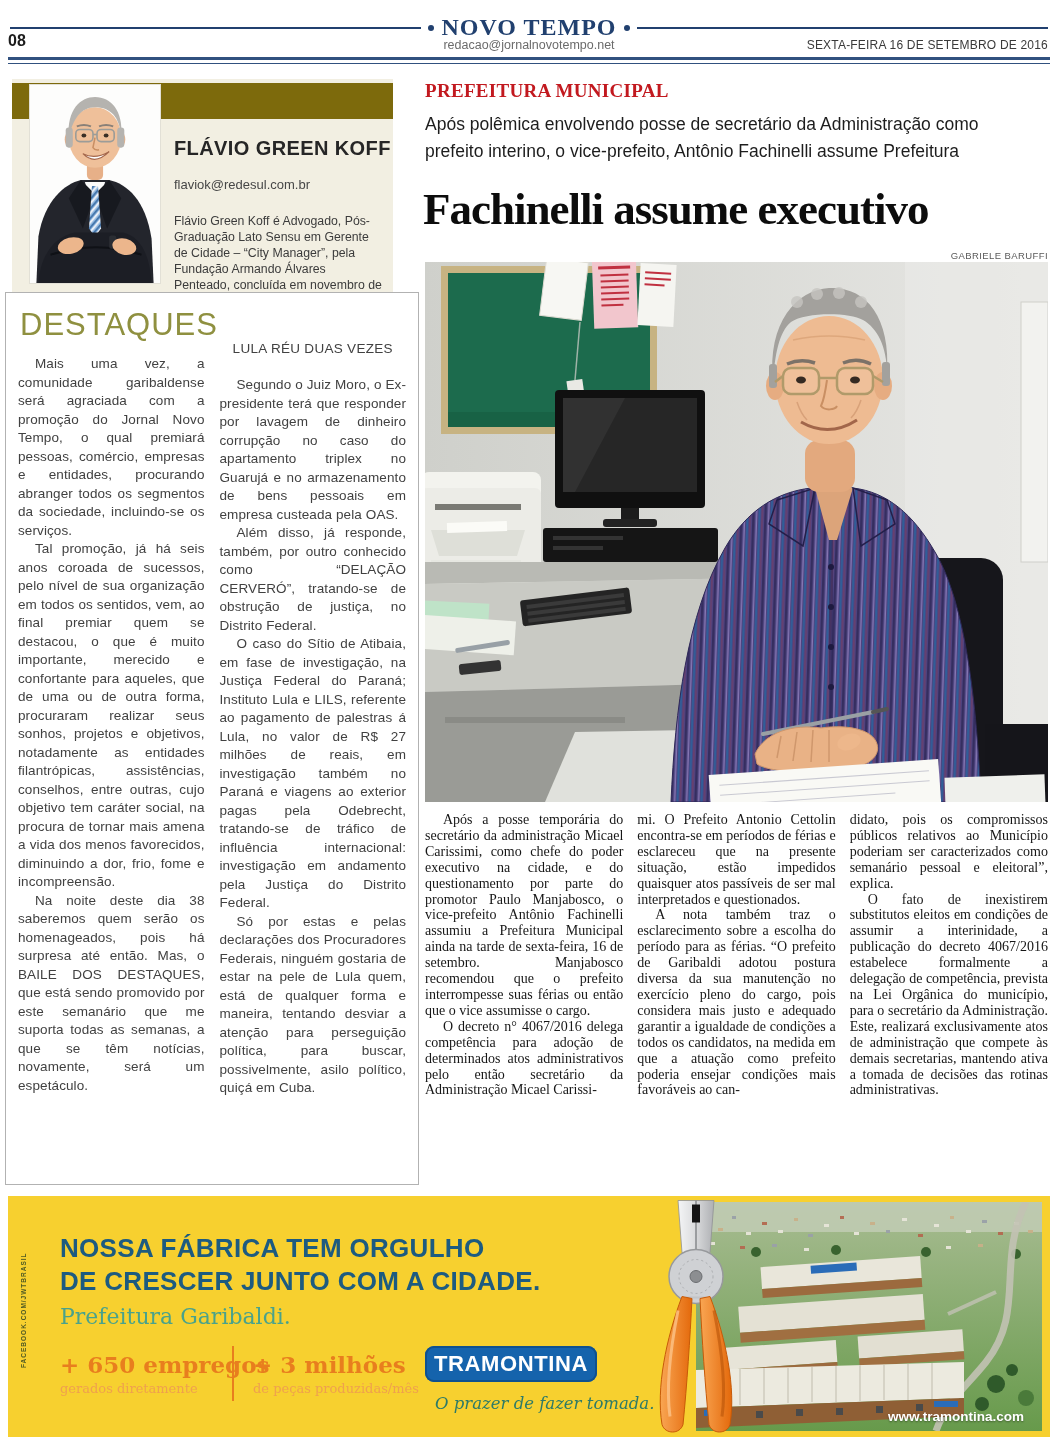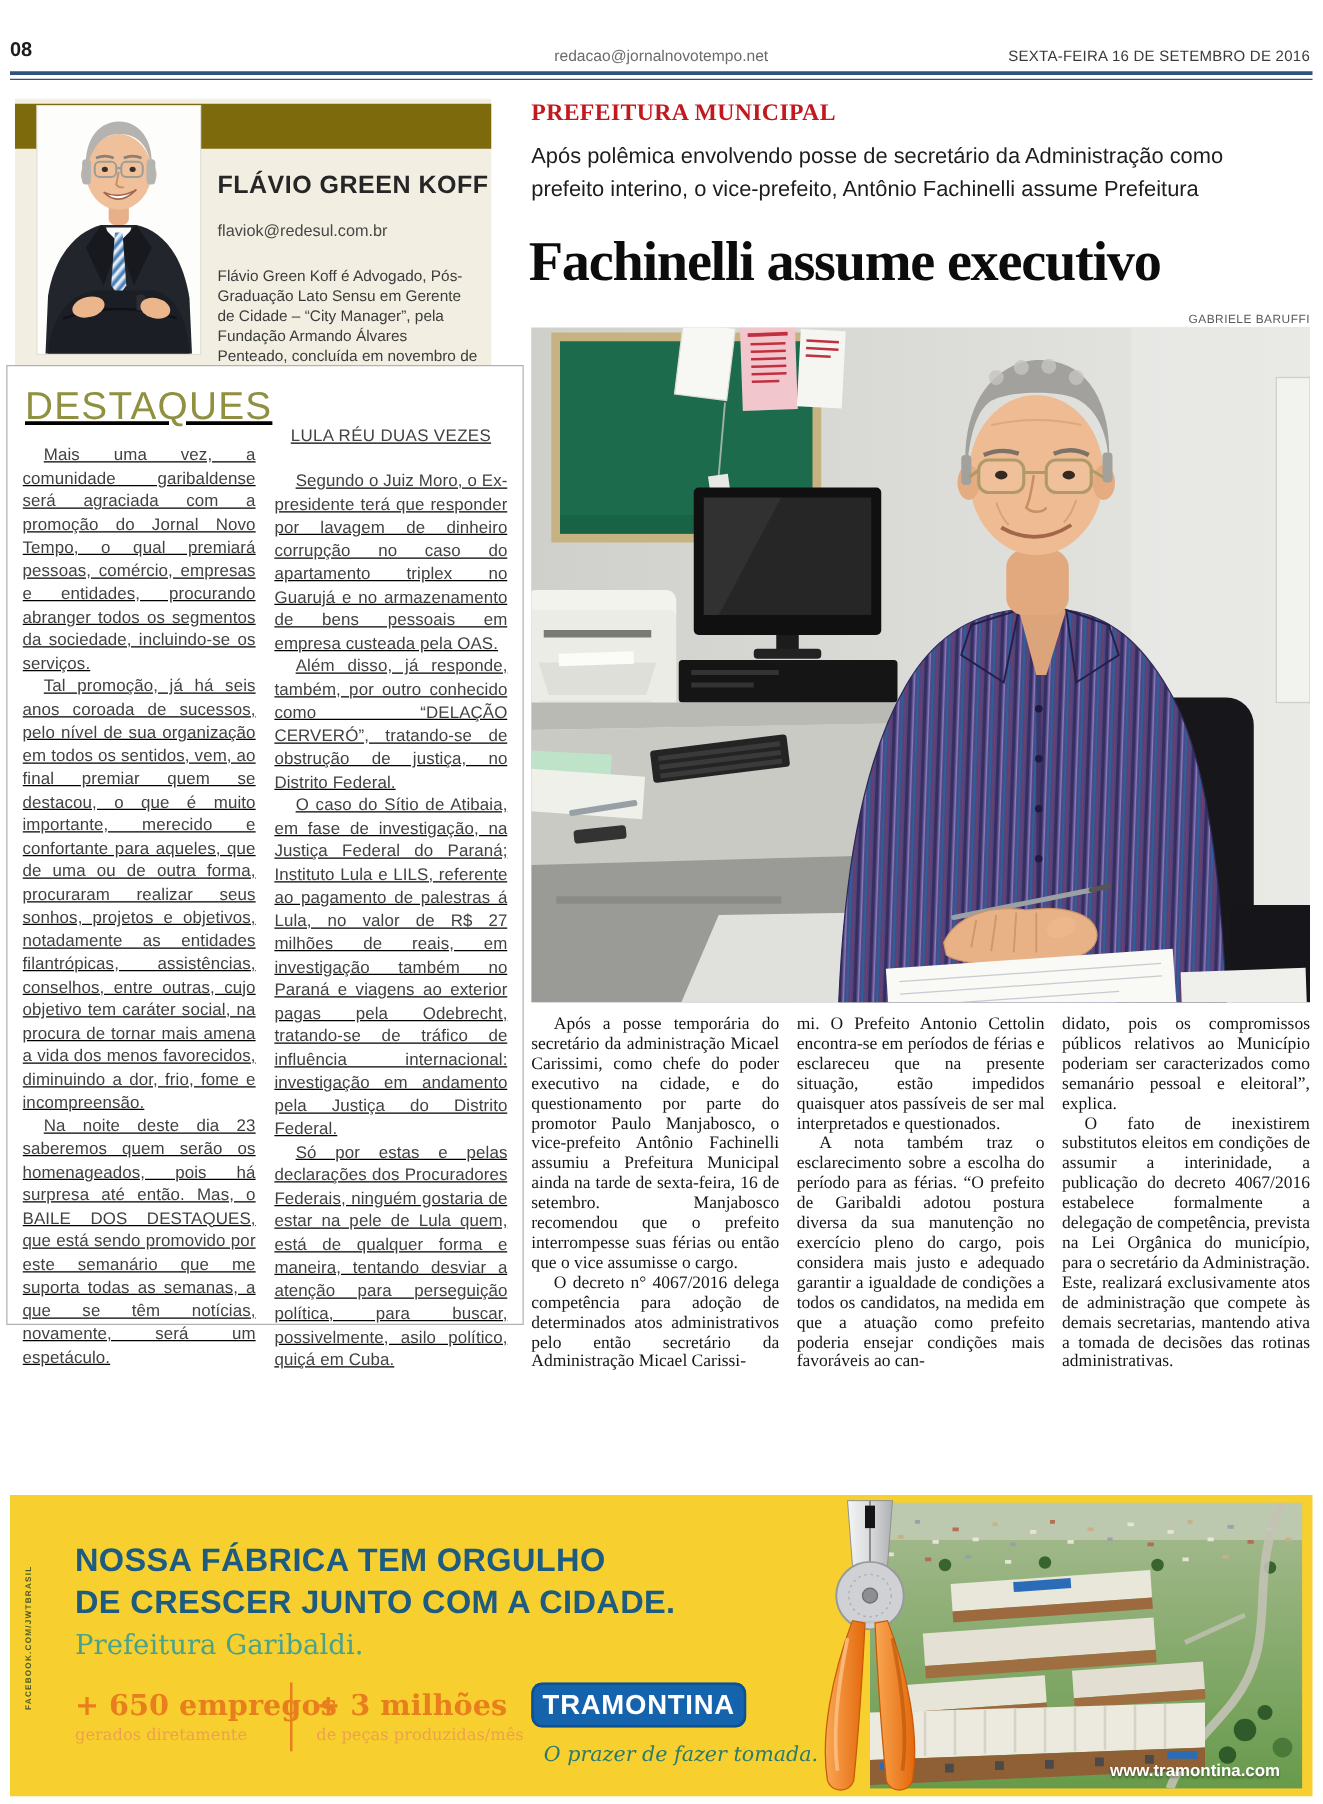--- a/index.html
+++ b/index.html
@@ -21,22 +21,22 @@
   
   .author-box{position:absolute;left:12px;top:79px;width:381px;height:247px;background:#f2efe2;}
   .author-bar{position:absolute;left:0;top:4px;right:0;height:36px;background:#7d6a0c;}
   .author-photo{position:absolute;left:18px;top:6px;width:130px;height:198px;background:#fdfdfc;
                 box-shadow:0 0 0 1px #e2e0d6;}
   .author-name{position:absolute;left:162px;top:58px;font-size:20px;font-weight:bold;color:#262626;letter-spacing:.4px;}
   .author-email{position:absolute;left:162px;top:98px;font-size:13px;color:#474747;}
   .author-bio{position:absolute;left:162px;top:134px;width:210px;font-size:12.3px;line-height:16px;color:#3c3c3c;}
 
   
-  .destaques-box{position:absolute;left:5px;top:292px;width:414px;height:768px;
-                 border:1px solid #b2b2b2;box-sizing:border-box;padding:14px 12px;background:#fff;text-decoration:underline;}
+  .destaques-box{position:absolute;left:5px;top:292px;width:414px;height:893px;
+                 border:1px solid #b2b2b2;box-sizing:border-box;padding:14px 12px;background:#fff;}
   .destaques-title{font-size:31px;color:#8f9040;letter-spacing:1px;margin:0 0 12px 2px;font-weight:500;}
   .destaques-cols{display:flex;gap:15px;height:812px;overflow:hidden;}
   .destaques-col{flex:1;min-width:0;}
   .destaques-col p{margin:0;font-size:13.5px;line-height:18.5px;color:#414141;
                    text-align:justify;text-indent:17px;letter-spacing:.1px;}
   .destaques-subhead{margin:6px 0 20px 0;text-align:center;font-size:13.5px;color:#414141;letter-spacing:.3px;}
 
   
   .kicker{position:absolute;left:425px;top:80px;font-family:Liberation Serif, serif;
           font-size:19px;font-weight:bold;color:#c2191f;letter-spacing:.3px;}
@@ -71,20 +71,27 @@
   .ad-photo{position:absolute;left:688px;top:6px;width:346px;height:229px;overflow:hidden;}
   .ad-site{position:absolute;left:880px;top:213px;font-size:13.5px;font-weight:bold;color:#fff;
            text-shadow:0 1px 2px rgba(0,0,0,.4);}
   .ad-pliers{position:absolute;left:612px;top:2px;width:152px;height:237px;z-index:3;}
 </style>
 </head>
 <body>
 
 <div id="page">
 
+  <div class="masthead-row">
+    <div class="rule"></div>
+    <div class="dot"></div>
+    <div class="masthead-title">NOVO TEMPO</div>
+    <div class="dot"></div>
+    <div class="rule"></div>
+  </div>
   <div class="page-number">08</div>
   <div class="header-email">redacao@jornalnovotempo.net</div>
   <div class="header-date">SEXTA-FEIRA 16 DE SETEMBRO DE 2016</div>
   <div class="header-rule"></div>
 
   <div class="author-box">
     <div class="author-bar"></div>
     <div class="author-photo">
       <svg width="130" height="198" viewBox="0 0 128 196">
         <defs>
@@ -127,21 +134,21 @@
     <div class="author-email">flaviok@redesul.com.br</div>
     <div class="author-bio">Flávio Green Koff é Advogado, Pós-Graduação Lato Sensu em Gerente de Cidade – “City Manager”, pela Fundação Armando Álvares Penteado, concluída em novembro de 2002</div>
   </div>
 
   <div class="destaques-box">
     <div class="destaques-cols">
       <div class="destaques-col">
         <div class="destaques-title">DESTAQUES</div>
         <p>Mais uma vez, a comunidade garibaldense será agraciada com a promoção do Jornal Novo Tempo, o qual premiará pessoas, comércio, empresas e entidades, procurando abranger todos os segmentos da sociedade, incluindo-se os serviços.</p>
         <p>Tal promoção, já há seis anos coroada de sucessos, pelo nível de sua organização em todos os sentidos, vem, ao final premiar quem se destacou, o que é muito importante, merecido e confortante para aqueles, que de uma ou de outra forma, procuraram realizar seus sonhos, projetos e objetivos, notadamente as entidades filantrópicas, assistências, conselhos, entre outras, cujo objetivo tem caráter social, na procura de tornar mais amena a vida dos menos favorecidos, diminuindo a dor, frio, fome e incompreensão.</p>
-        <p>Na noite deste dia 23 saberemos quem serão os homenageados, pois há surpresa até então. Mas, o BAILE DOS DESTAQUES, que está sendo promovido por este semanário que me suporta todas as semanas, a que se têm notícias, novamente, será um espetáculo.</p>
+        <p>Na noite deste dia 38 saberemos quem serão os homenageados, pois há surpresa até então. Mas, o BAILE DOS DESTAQUES, que está sendo promovido por este semanário que me suporta todas as semanas, a que se têm notícias, novamente, será um espetáculo.</p>
       </div>
       <div class="destaques-col">
         <div style="height:28px"></div>
         <div class="destaques-subhead">LULA RÉU DUAS VEZES</div>
         <p>Segundo o Juiz Moro, o Ex-presidente terá que responder por lavagem de dinheiro corrupção no caso do apartamento triplex no Guarujá e no armazenamento de bens pessoais em empresa custeada pela OAS.</p>
         <p>Além disso, já responde, também, por outro conhecido como “DELAÇÃO CERVERÓ”, tratando-se de obstrução de justiça, no Distrito Federal.</p>
         <p>O caso do Sítio de Atibaia, em fase de investigação, na Justiça Federal do Paraná; Instituto Lula e LILS, referente ao pagamento de palestras á Lula, no valor de R$ 27 milhões de reais, em investigação também no Paraná e viagens ao exterior pagas pela Odebrecht, tratando-se de tráfico de influência internacional: investigação em andamento pela Justiça do Distrito Federal.</p>
         <p>Só por estas e pelas declarações dos Procuradores Federais, ninguém gostaria de estar na pele de Lula quem, está de qualquer forma e maneira, tentando desviar a atenção para perseguição política, para buscar, possivelmente, asilo político, quiçá em Cuba.</p>
       </div>
     </div>

